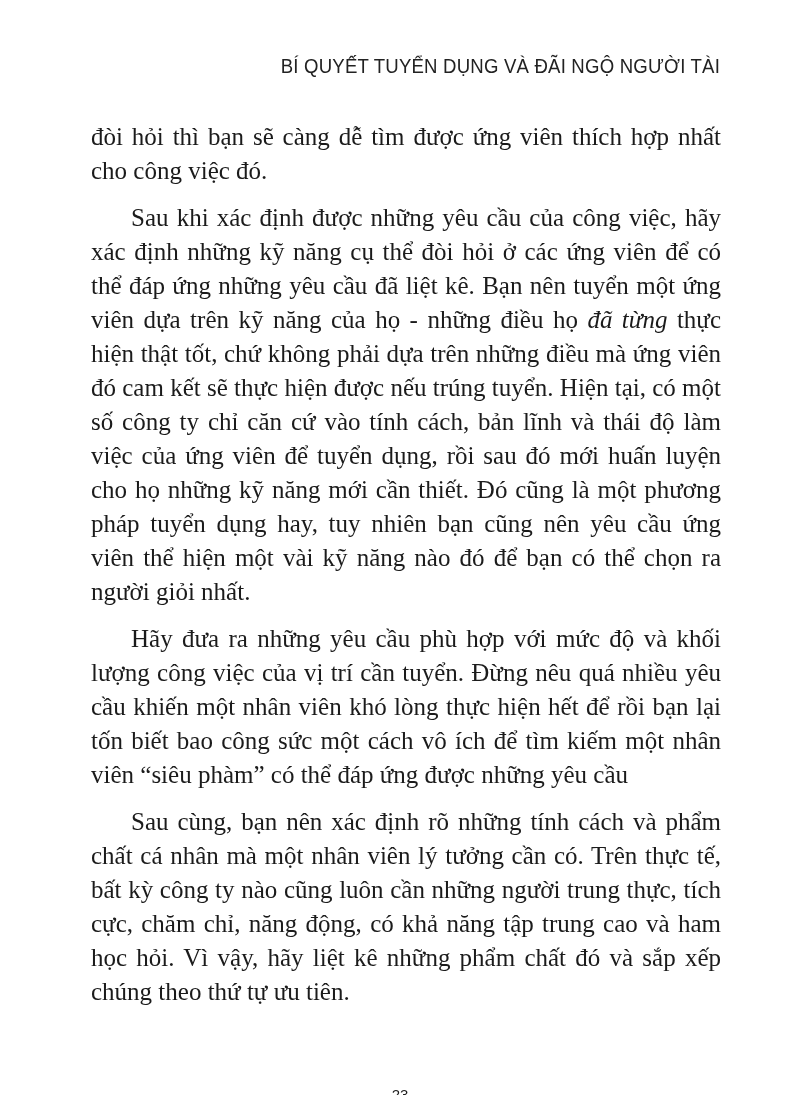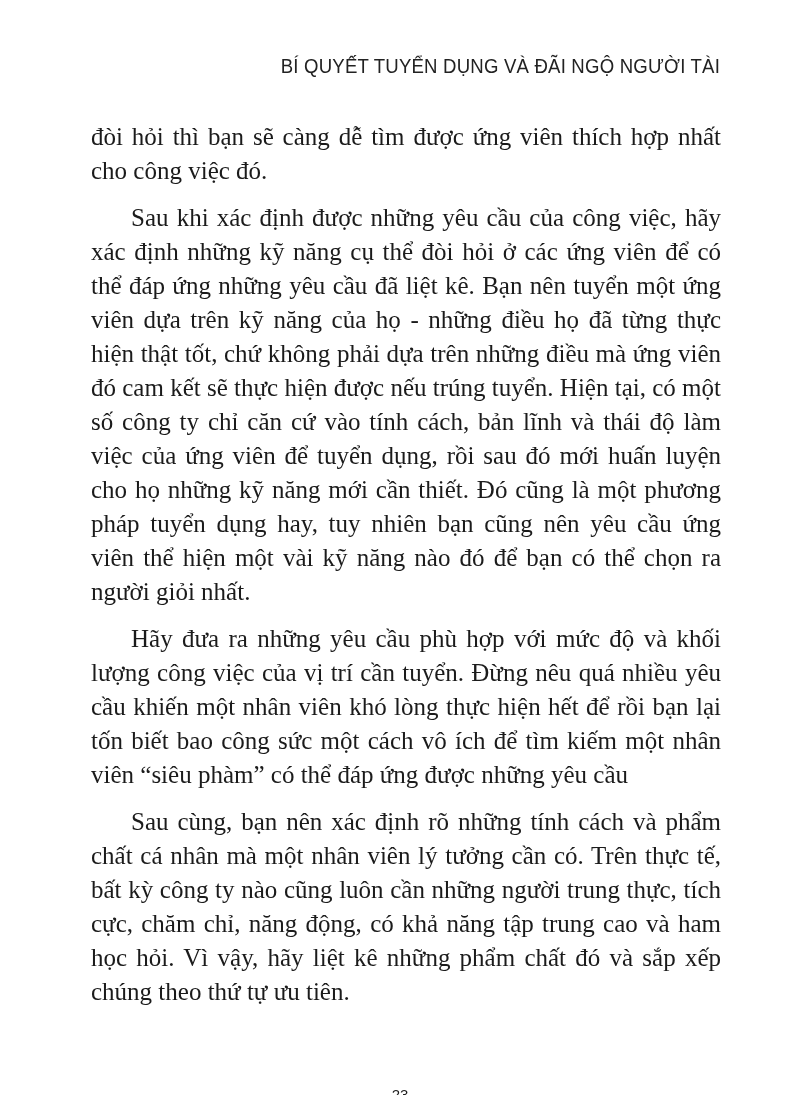--- a/index.html
+++ b/index.html
@@ -42,20 +42,21 @@
     text-justify: inter-word;
   }
   .body-text p {
     margin: 0 0 13px 0;
     padding: 0;
   }
   .body-text p.indent {
     text-indent: 40px;
   }
   .body-text .run-italic {
+    font-style: italic;
   }
   .page-number {
     position: absolute;
     top: 1050px;
     left: 0;
     width: 100%;
     text-align: center;
     font-family: "Liberation Sans", sans-serif;
     font-size: 15px;
     line-height: 24px;

